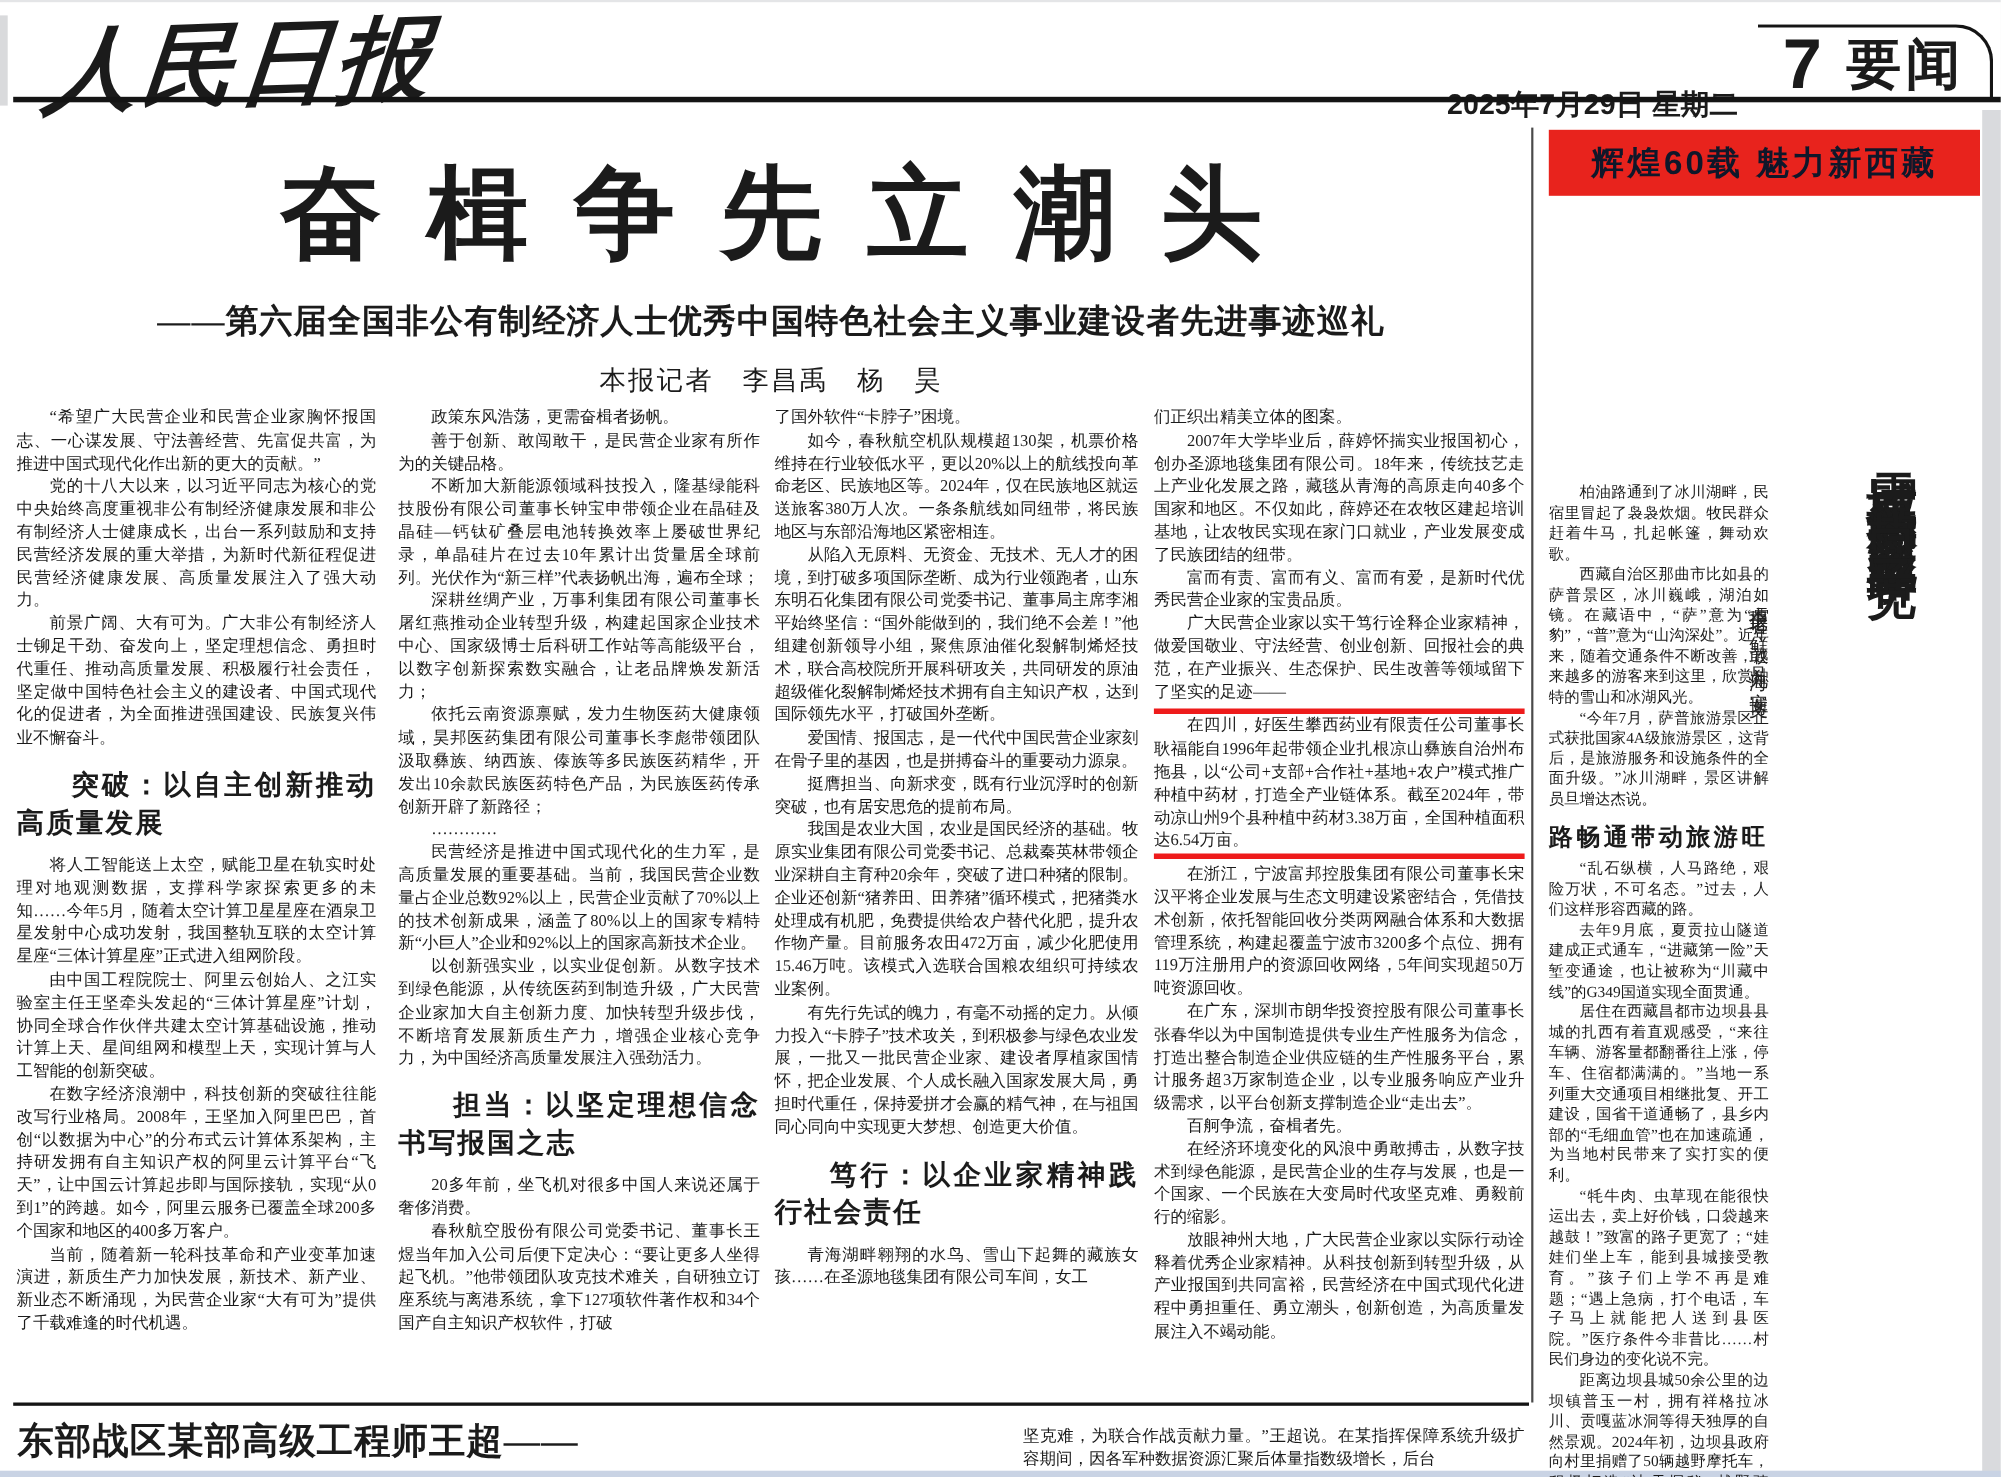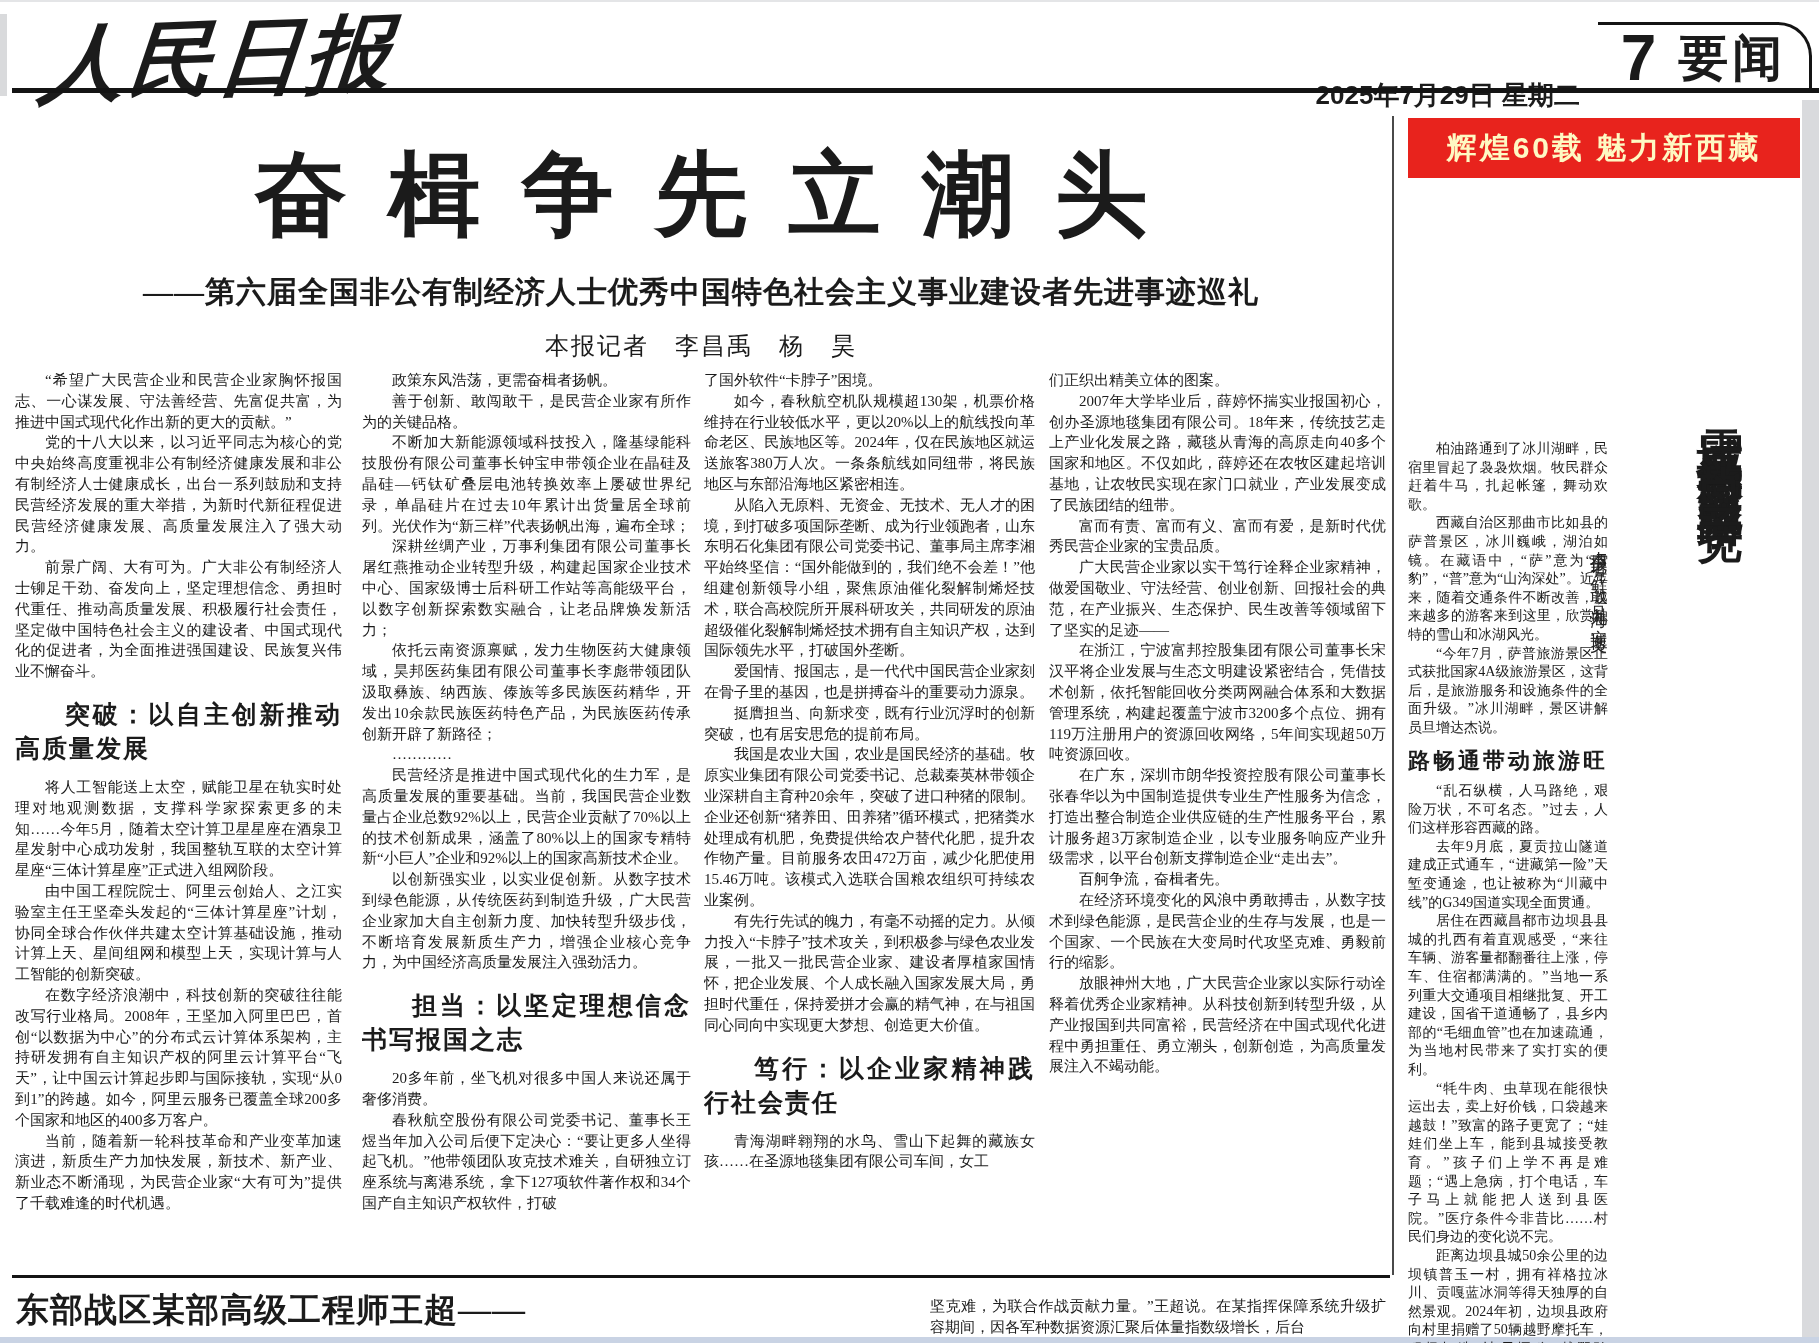--- a/index.html
+++ b/index.html
@@ -42,21 +42,21 @@
   .m-cont{text-indent:0;}
   h3.m-subhead{margin:15px 0 12px;font-size:25px;line-height:34px;font-weight:bold;letter-spacing:2px;
                text-indent:2em;font-family:"Liberation Sans","DejaVu Sans",sans-serif;}
   .m-boxed{border:5px solid #ee1b1b;margin:4px -13px;padding:1px 8px;border-radius:2px;}
 
   
   .v-divider{position:absolute;left:1392px;top:116px;width:2px;height:1159px;background:#4a4a4a;}
 
   
   .sidebar{position:absolute;left:1408px;top:118px;width:392px;}
-  .sb-banner{height:60px;background:#e8231d;color:#fef9c3;display:flex;align-items:center;justify-content:center;
+  .sb-banner{height:60px;background:#e8231d;color:#0f172a;display:flex;align-items:center;justify-content:center;
              font-family:"Liberation Sans","DejaVu Sans",sans-serif;font-weight:bold;font-size:30px;letter-spacing:3px;}
   .sb-flow{text-align:justify;font-size:14px;line-height:18.6px;}
   .sb-spacer{float:right;width:192px;height:952px;}
   .s-p{margin:0;text-indent:2em;}
   .sb-flow p.s-p:first-of-type{margin-top:262px;}
   h3.s-subhead{font-family:"Liberation Sans","DejaVu Sans",sans-serif;font-weight:bold;font-size:22px;
                letter-spacing:3px;text-align:right;margin:14px 0 12px;text-indent:0;}
 
   
   .v-zone{position:absolute;left:1636px;top:288px;width:164px;height:862px;writing-mode:vertical-rl;}
@@ -125,20 +125,21 @@
       <p class="m-p">我国是农业大国，农业是国民经济的基础。牧原实业集团有限公司党委书记、总裁秦英林带领企业深耕自主育种20余年，突破了进口种猪的限制。企业还创新“猪养田、田养猪”循环模式，把猪粪水处理成有机肥，免费提供给农户替代化肥，提升农作物产量。目前服务农田472万亩，减少化肥使用15.46万吨。该模式入选联合国粮农组织可持续农业案例。</p>
       <p class="m-p">有先行先试的魄力，有毫不动摇的定力。从倾力投入“卡脖子”技术攻关，到积极参与绿色农业发展，一批又一批民营企业家、建设者厚植家国情怀，把企业发展、个人成长融入国家发展大局，勇担时代重任，保持爱拼才会赢的精气神，在与祖国同心同向中实现更大梦想、创造更大价值。</p>
       <h3 class="m-subhead">笃行：以企业家精神践行社会责任</h3>
       <p class="m-p">青海湖畔翱翔的水鸟、雪山下起舞的藏族女孩……在圣源地毯集团有限公司车间，女工</p>
     </div>
   <div class="col col4">
       <p class="m-cont">们正织出精美立体的图案。</p>
       <p class="m-p">2007年大学毕业后，薛婷怀揣实业报国初心，创办圣源地毯集团有限公司。18年来，传统技艺走上产业化发展之路，藏毯从青海的高原走向40多个国家和地区。不仅如此，薛婷还在农牧区建起培训基地，让农牧民实现在家门口就业，产业发展变成了民族团结的纽带。</p>
       <p class="m-p">富而有责、富而有义、富而有爱，是新时代优秀民营企业家的宝贵品质。</p>
       <p class="m-p">广大民营企业家以实干笃行诠释企业家精神，做爱国敬业、守法经营、创业创新、回报社会的典范，在产业振兴、生态保护、民生改善等领域留下了坚实的足迹——</p>
+      <p class="m-boxed">在四川，好医生攀西药业有限责任公司董事长耿福能自1996年起带领企业扎根凉山彝族自治州布拖县，以“公司+支部+合作社+基地+农户”模式推广种植中药材，打造全产业链体系。截至2024年，带动凉山州9个县种植中药材3.38万亩，全国种植面积达6.54万亩。</p>
       <p class="m-p">在浙江，宁波富邦控股集团有限公司董事长宋汉平将企业发展与生态文明建设紧密结合，凭借技术创新，依托智能回收分类两网融合体系和大数据管理系统，构建起覆盖宁波市3200多个点位、拥有119万注册用户的资源回收网络，5年间实现超50万吨资源回收。</p>
       <p class="m-p">在广东，深圳市朗华投资控股有限公司董事长张春华以为中国制造提供专业生产性服务为信念，打造出整合制造企业供应链的生产性服务平台，累计服务超3万家制造企业，以专业服务响应产业升级需求，以平台创新支撑制造企业“走出去”。</p>
       <p class="m-p">百舸争流，奋楫者先。</p>
       <p class="m-p">在经济环境变化的风浪中勇敢搏击，从数字技术到绿色能源，是民营企业的生存与发展，也是一个国家、一个民族在大变局时代攻坚克难、勇毅前行的缩影。</p>
       <p class="m-p">放眼神州大地，广大民营企业家以实际行动诠释着优秀企业家精神。从科技创新到转型升级，从产业报国到共同富裕，民营经济在中国式现代化进程中勇担重任、勇立潮头，创新创造，为高质量发展注入不竭动能。</p>
     </div>
 
   <div class="v-divider"></div>
 
   <div class="sidebar">

